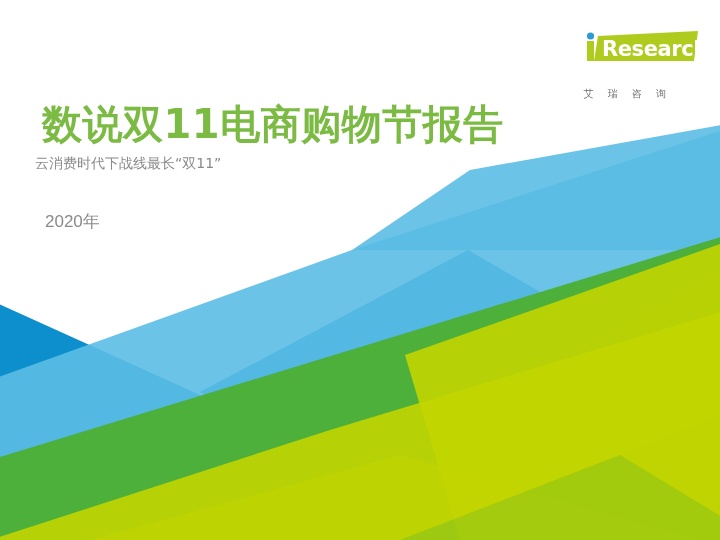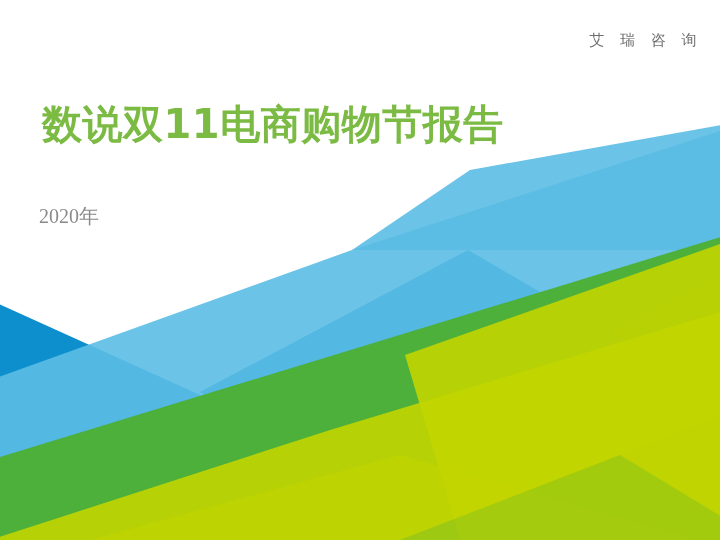--- a/index.html
+++ b/index.html
@@ -33,23 +33,23 @@
     width: 124px;
     height: 62px;
   }
   #logo-mark {
     position: relative;
     width: 124px;
     height: 38px;
   }
   #logo-mark svg { display: block; }
   #logo-sub {
-    margin-top: 3px;
-    text-align: right;
-    font-size: 15px;
+    margin-top: 21px;
+    text-align: left;
+    font-size: 10px;
     color: #6f6f6f;
     letter-spacing: 5.5px;
     text-indent: 5.5px;
     font-family: "DejaVu Sans", sans-serif;
     white-space: nowrap;
   }
 
   
   #title {
     position: absolute;
@@ -72,26 +72,26 @@
     font-size: 14px;
     line-height: 20px;
     color: #8a8a8a;
     white-space: nowrap;
     font-family: "DejaVu Sans", sans-serif;
   }
   #year {
     position: absolute;
     left: 35px;
     top: 200px;
-    margin: 4px;
-    font-size: 20px;
+    margin: 10px;
+    font-size: 17px;
     line-height: 24px;
     color: #8a8a8a;
     white-space: nowrap;
-    font-family: Liberation Serif, serif;
+    font-family: Liberation Sans, sans-serif;
   }
 </style>
 </head>
 <body>
 
 <div id="slide">
 
   <svg id="bg-art" viewBox="0 0 720 540" preserveAspectRatio="none">
     <defs>
       <clipPath id="frame">
@@ -115,21 +115,34 @@
       <polygon points="405,355 760,230 760,540 460,540" fill="#C2D500" opacity="0.9"></polygon>
 
       <polygon points="90,540 400,455 700,540" fill="#C2D500" opacity="0.55"></polygon>
 
       <polygon points="400,540 620,455 760,540" fill="#4CAF32" opacity="0.25"></polygon>
 
     </g>
   </svg>
 
   <div id="logo">
+    <div id="logo-mark">
+      <svg width="124" height="38" viewBox="0 0 124 38">
+
+        <polygon points="20,8 120,3 116,33 16,33" fill="#AFCB1E"></polygon>
+
+        <rect x="9" y="13" width="7" height="20" fill="#AFCB1E"></rect>
+
+        <circle cx="12.5" cy="8" r="3.6" fill="#2E9BD6"></circle>
+
+        <text x="24" y="28" fill="#FFFFFF" font-family="DejaVu Sans, sans-serif" font-size="21" font-weight="bold" letter-spacing="-0.4">Research</text>
+      </svg>
+    </div>
     <div id="logo-sub">艾 瑞 咨 询</div>
   </div>
 
   <h1 id="title">数说双11电商购物节报告</h1>
 
+  <p id="subtitle">云消费时代下战线最长“双11”</p>
 
   <p id="year">2020年</p>
 
 </div>
 
 </body></html>

